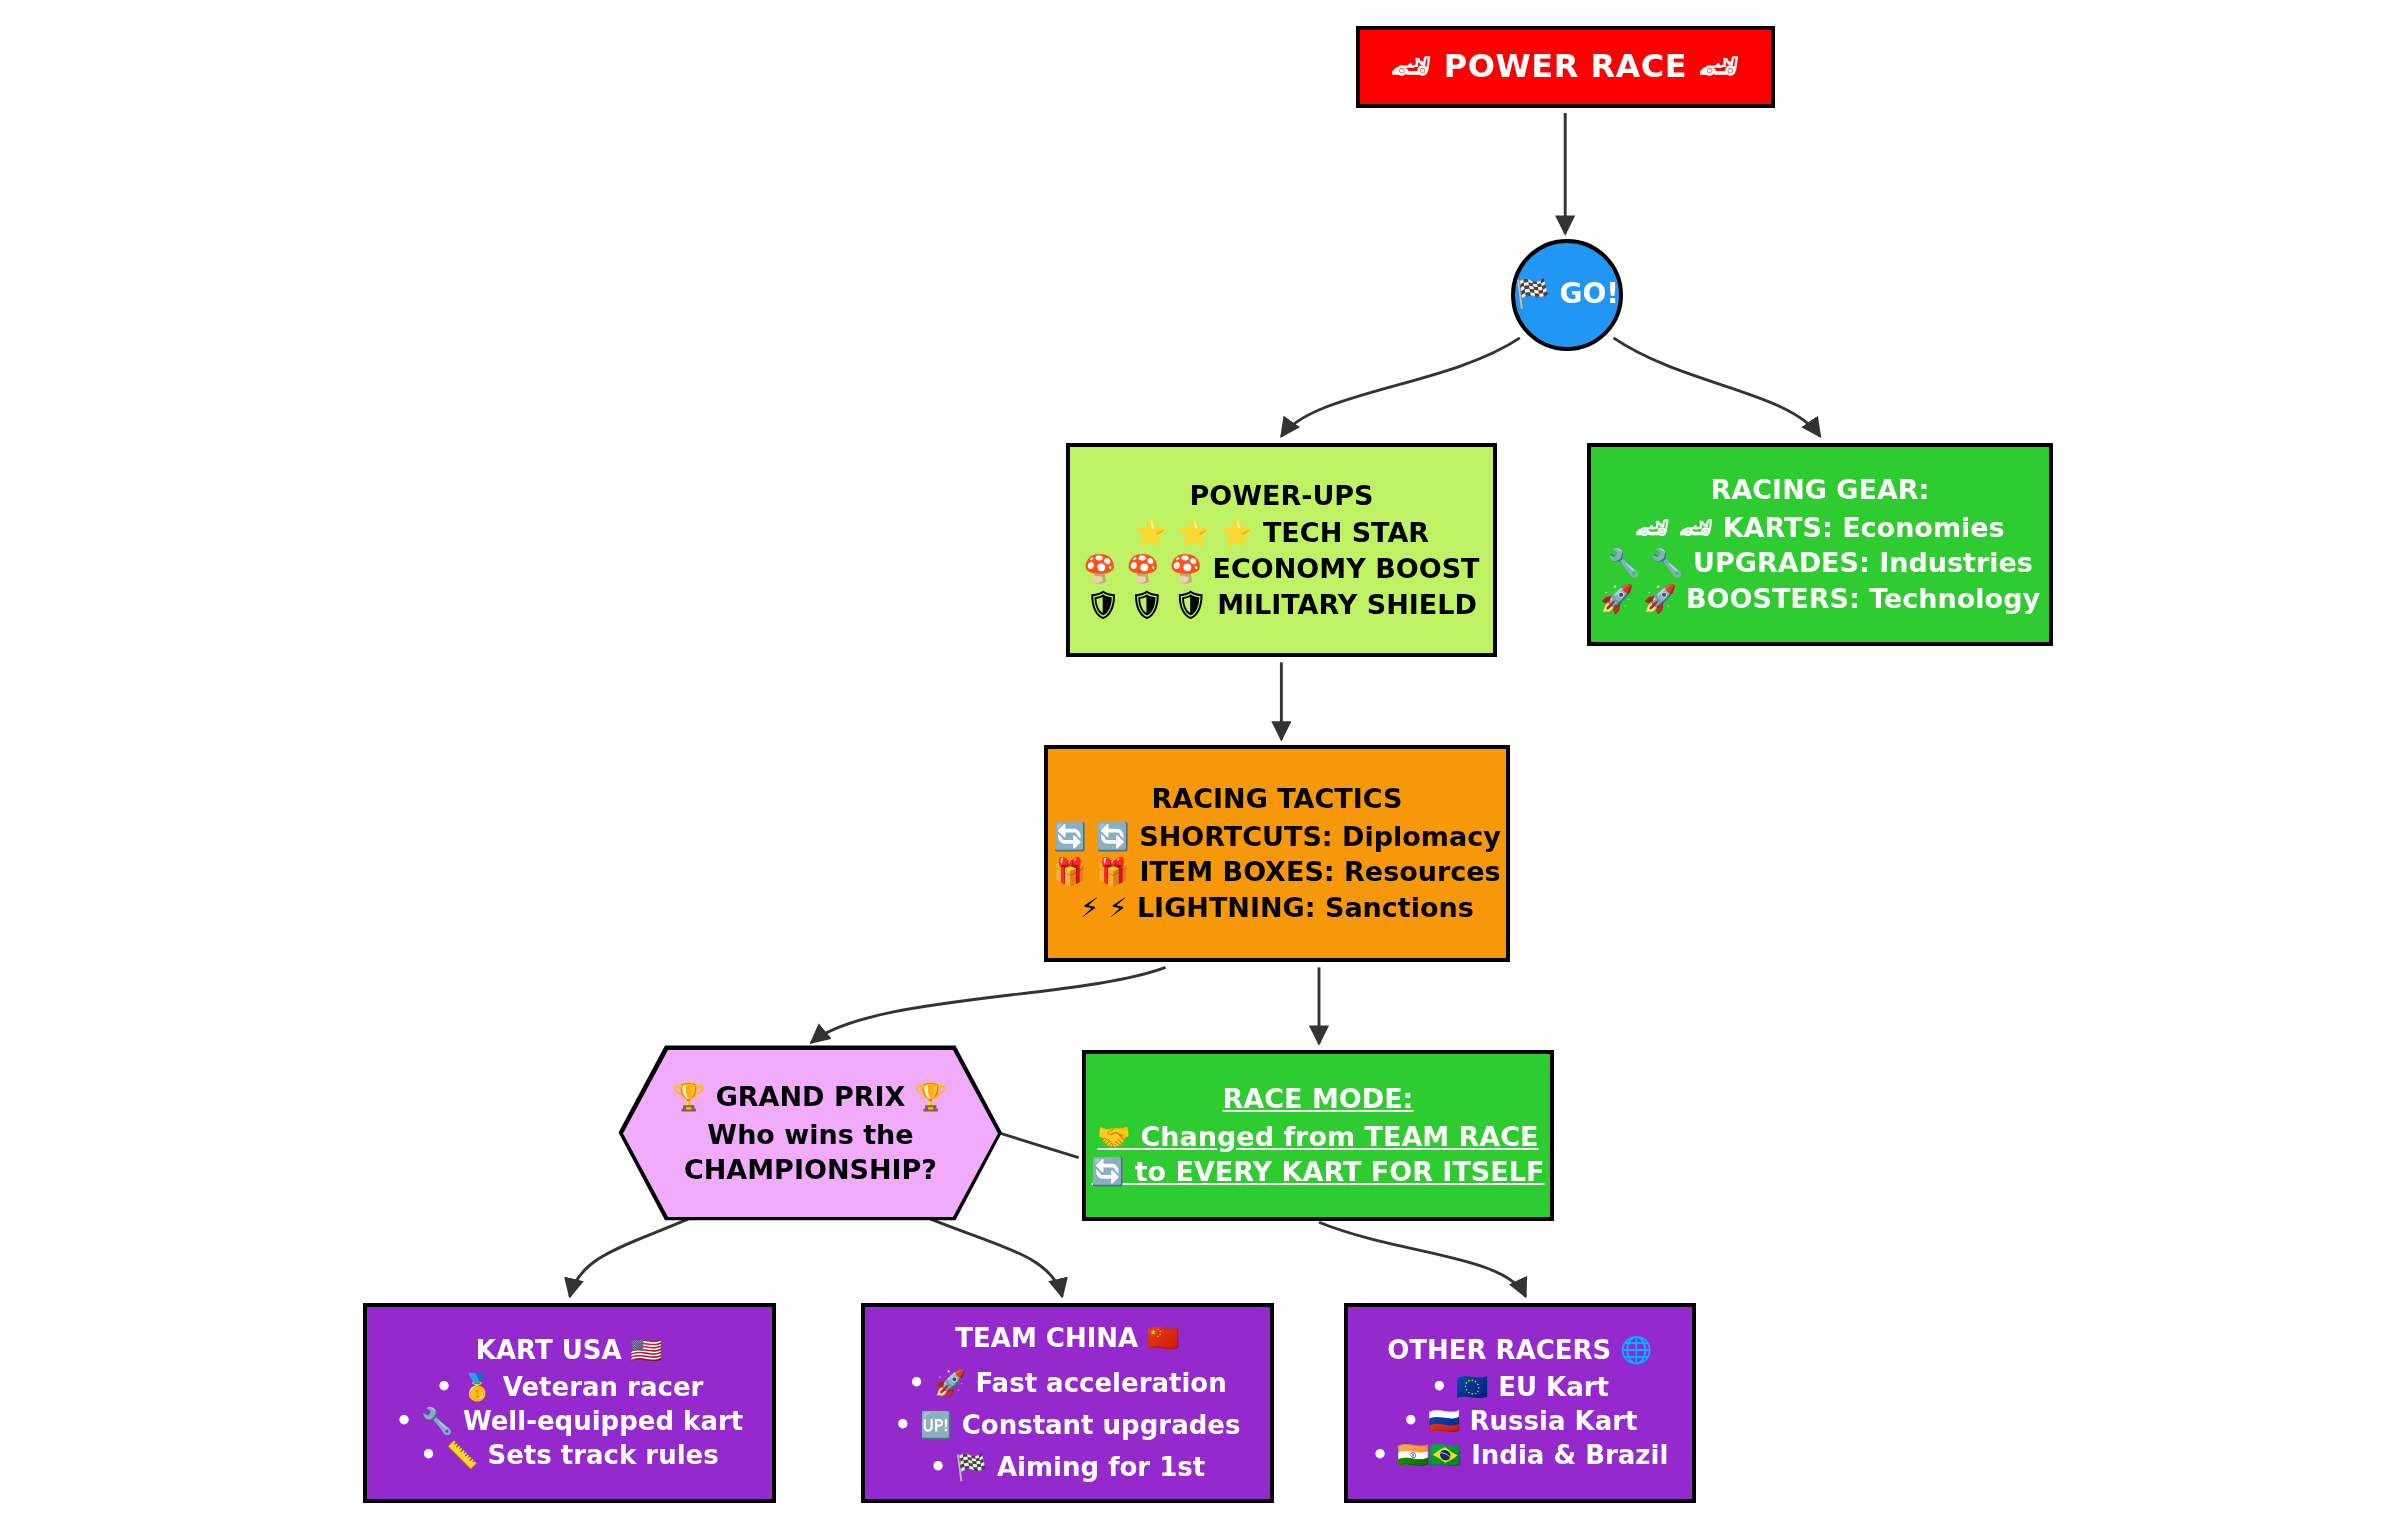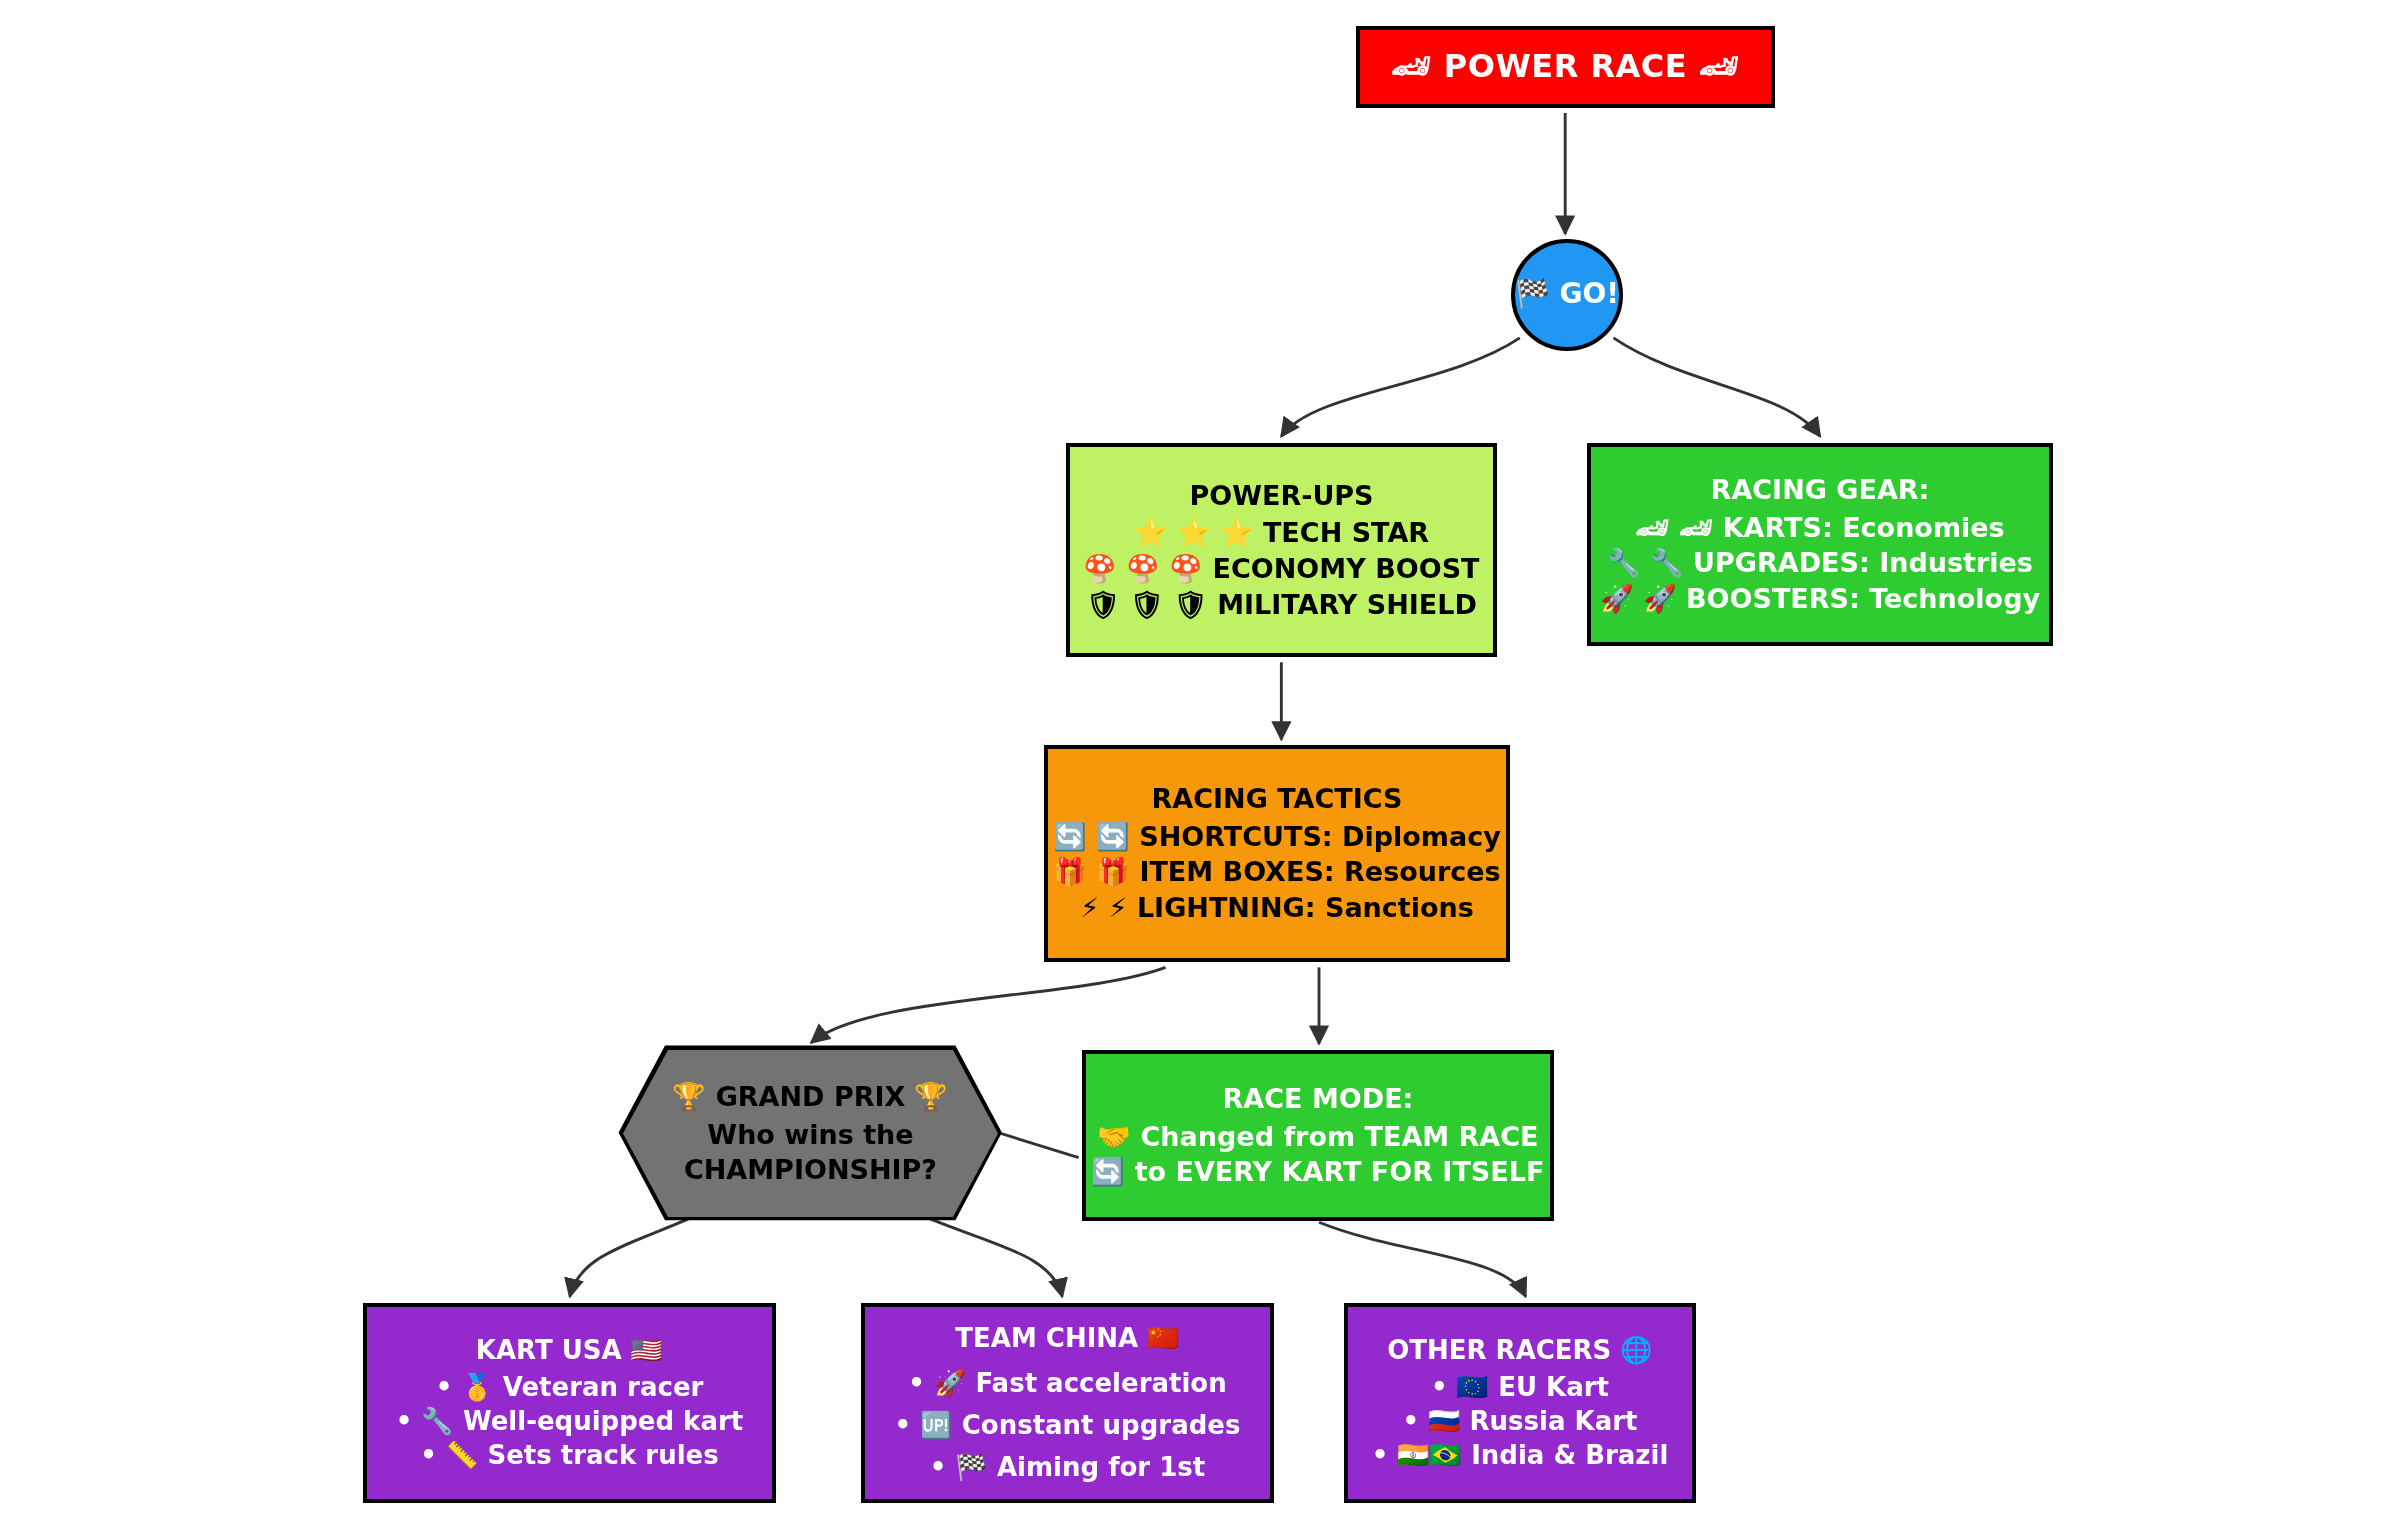--- a/index.html
+++ b/index.html
@@ -79,34 +79,35 @@
   #n-tactics {
     left: 1044px; top: 745px;
     width: 466px; height: 217px;
     background: #F7980A;
     color: #000000;
     font-size: 27px;
   }
   #n-grandprix {
     left: 623px; top: 1050px;
     width: 375px; height: 167px;
-    background: #737373;
+    background: #f0abfc;
     color: #000000;
     font-size: 27px;
     border: none;
     clip-path: polygon(12% 0%, 88% 0%, 100% 50%, 88% 100%, 12% 100%, 0% 50%);
     filter: drop-shadow(0 0 0 #000);
     text-align: right;
   }
   #n-racemode {
     left: 1082px; top: 1050px;
     width: 472px; height: 171px;
     background: #2ECC30;
     color: #ffffff;
     font-size: 27px;
+    text-decoration: underline;
   }
   .team-box {
     background: #9429CE;
     color: #ffffff;
     font-size: 26px;
     width: 413px;
     height: 200px;
   }
   #n-team-usa  { left: 363px;  top: 1303px; }
   #n-team-china{ left: 861px;  top: 1303px; gap: 8px; }

